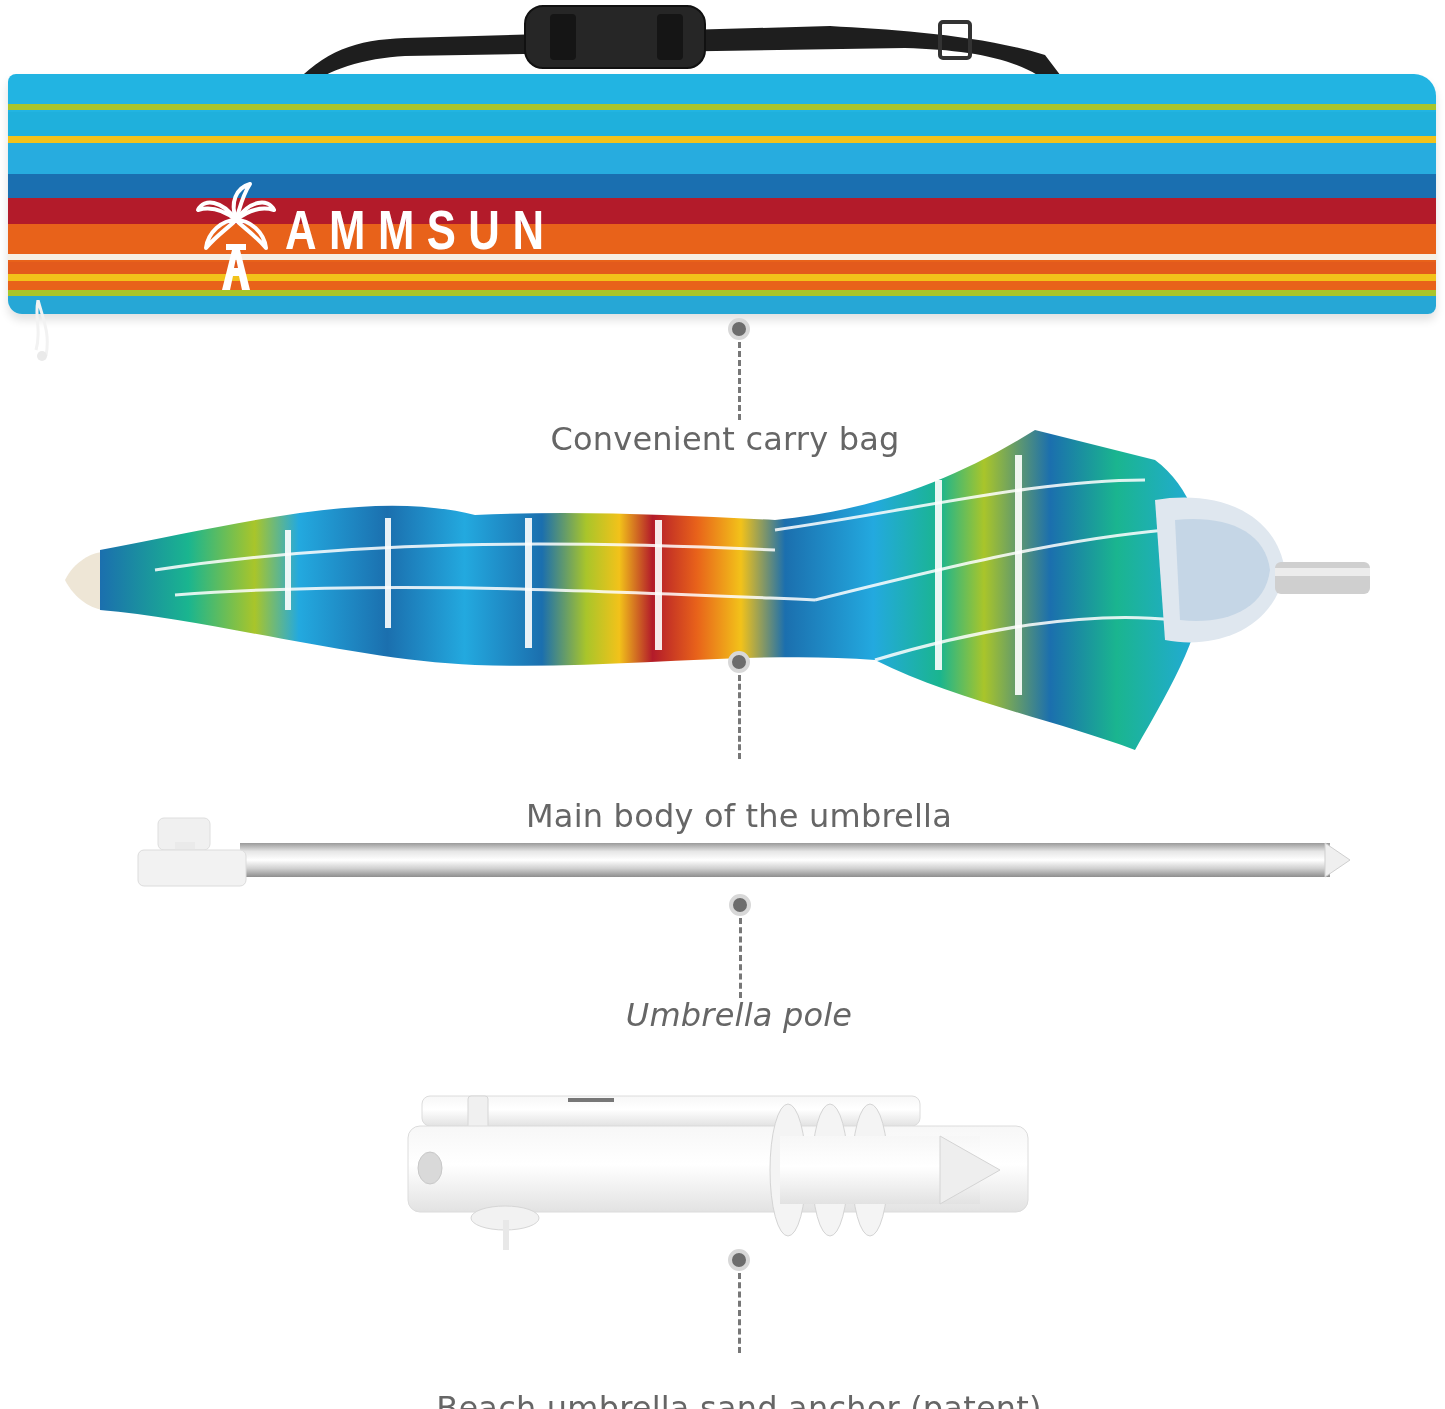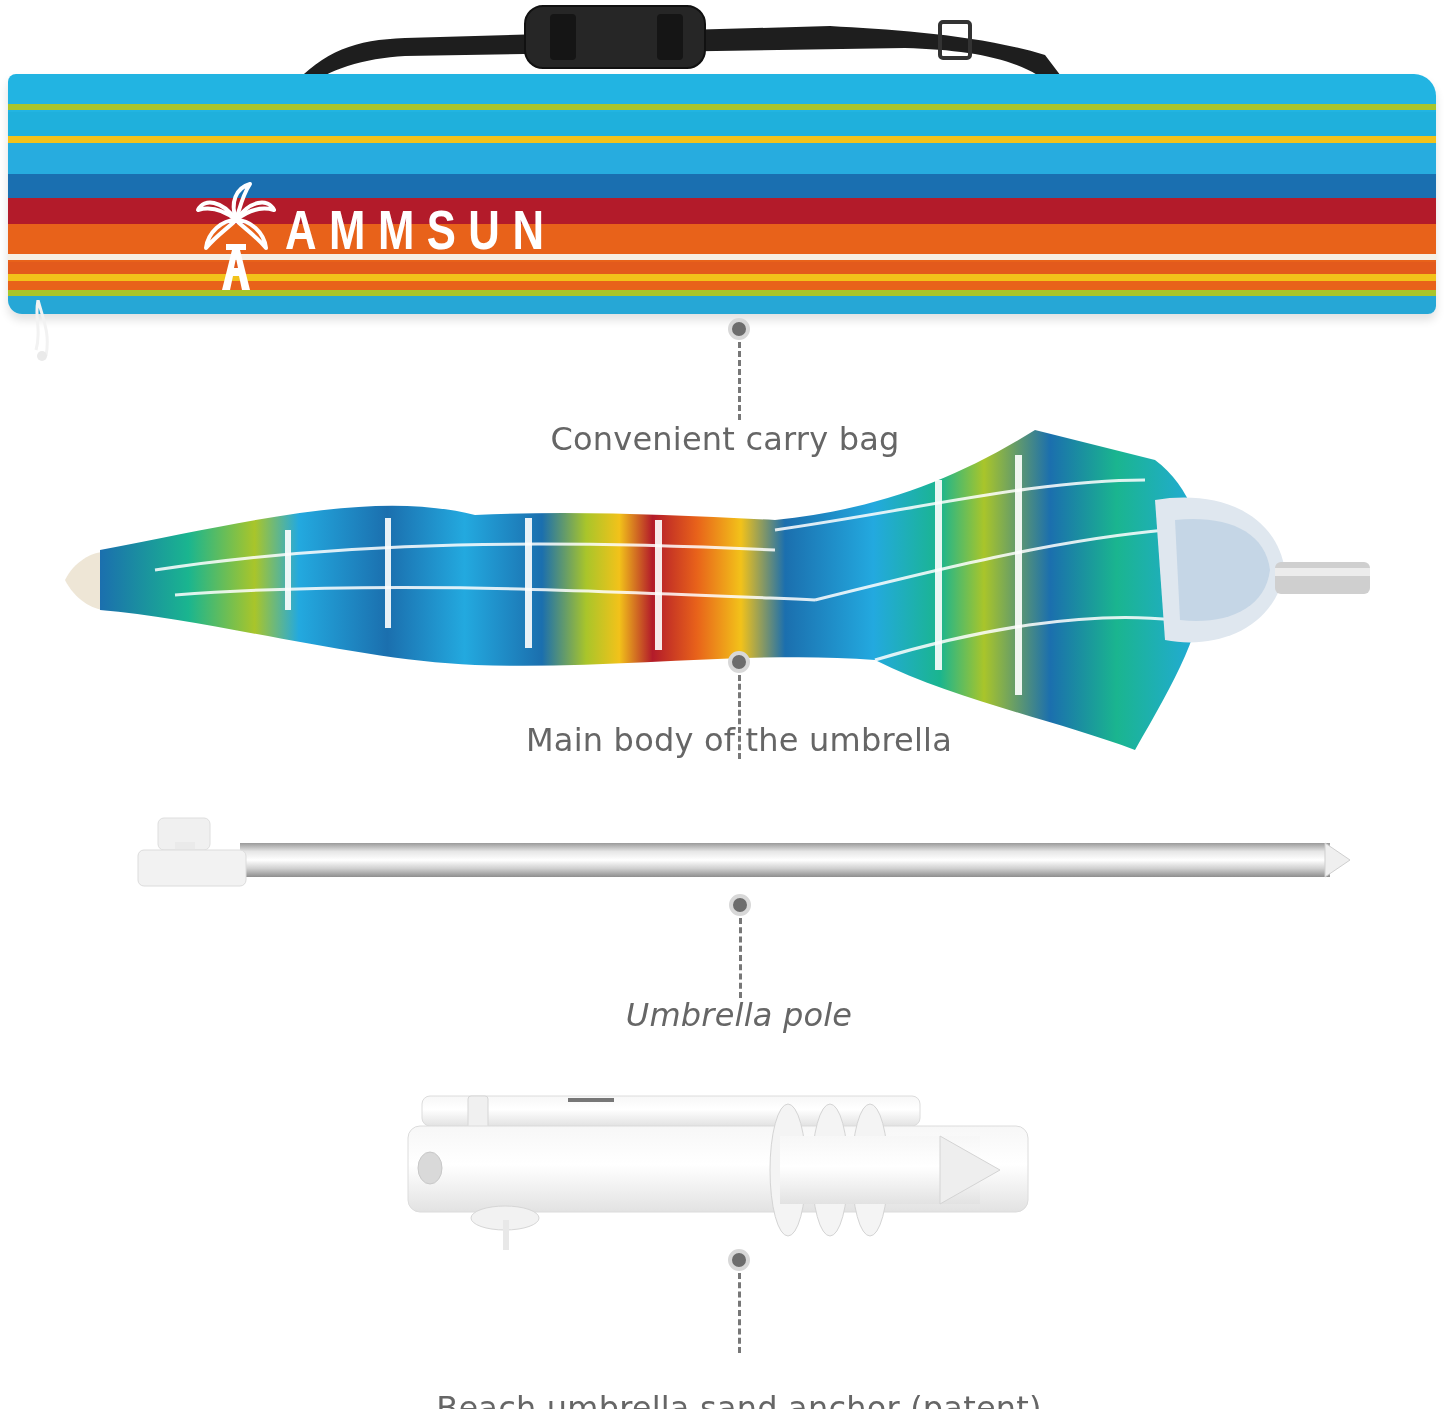--- a/index.html
+++ b/index.html
@@ -167,21 +167,21 @@
   <path d="M1120 100 C 1170 95, 1210 110, 1215 150 C 1210 190, 1170 205, 1125 200 Z" fill="#c5d6e6"></path>
 
   <rect x="1220" y="142" width="95" height="32" rx="6" fill="#cfcfcf"></rect>
   <rect x="1220" y="148" width="95" height="8" fill="#ececec"></rect>
 </svg>
 
 <div class="connector" style="left:739px; top:651px;">
   <div class="dot"></div>
   <div class="dash" style="height:84px;"></div>
 </div>
-<div class="label" style="left:739px; top:721px;">Main body of the umbrella</div>
+<div class="label" style="left:739px; top:797px;">Main body of the umbrella</div>
 
 <svg class="abs pole" viewBox="0 0 1230 100">
   <defs>
     <linearGradient id="poleGrad" x1="0" y1="0" x2="0" y2="1">
       <stop offset="0" stop-color="#9a9a9a"></stop>
       <stop offset="0.25" stop-color="#e6e6e6"></stop>
       <stop offset="0.5" stop-color="#ffffff"></stop>
       <stop offset="0.75" stop-color="#d0d0d0"></stop>
       <stop offset="1" stop-color="#8e8e8e"></stop>
     </linearGradient>

